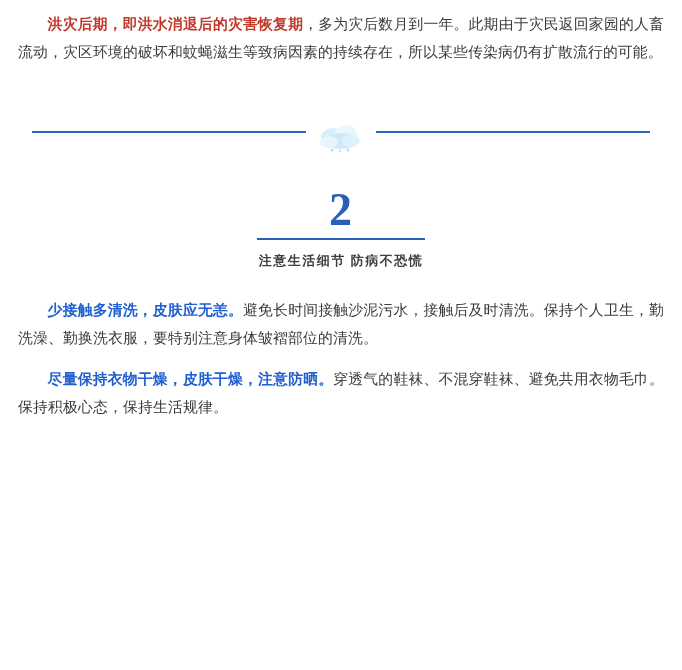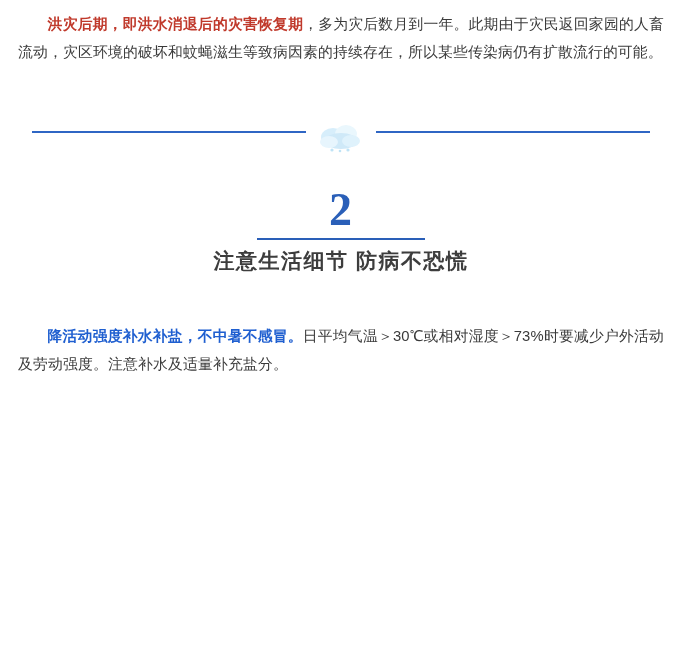--- a/index.html
+++ b/index.html
@@ -82,21 +82,21 @@
     font-family: "Liberation Serif", serif;
     letter-spacing: 1px;
   }
   .section-rule {
     width: 168px;
     height: 2px;
     background: #2a5fb8;
     margin: 4px auto 8px auto;
   }
   .section-title {
-    font-size: 21px;
+    font-size: 13px;
     font-weight: bold;
     color: #3d3d3d;
     letter-spacing: 1.5px;
     line-height: 26px;
   }
   .tips {
     margin-top: 22px;
   }
   .tips p.body-text {
     margin-bottom: 0;
@@ -131,18 +131,19 @@
     </div>
   </div>
 
   <div class="section-head">
     <div class="section-number">2</div>
     <div class="section-rule"></div>
     <div class="section-title">注意生活细节 防病不恐慌</div>
   </div>
 
   <div class="tips">
+    <p class="body-text"><span class="hl-blue">少接触多清洗，皮肤应无恙。</span><span>避免长时间接触沙泥污水，接触后及时清洗。保持个人卫生，勤洗澡、勤换洗衣服，要特别注意身体皱褶部位的清洗。</span></p>
     <div class="para-gap"></div>
+    <p class="body-text"><span class="hl-blue">尽量保持衣物干燥，皮肤干燥，注意防晒。</span><span>穿透气的鞋袜、不混穿鞋袜、避免共用衣物毛巾。保持积极心态，保持生活规律。</span></p>
     <div class="para-gap"></div>
-    <p class="body-text"><span class="hl-blue">降活动强度补水补盐，不中暑不感冒。</span><span>日平均气温＞30℃或相对湿度＞73%时要减少户外活动及劳动强度。注意补水及适量补充盐分。</span></p>
   </div>
 
 </div>
 
 </body></html>

